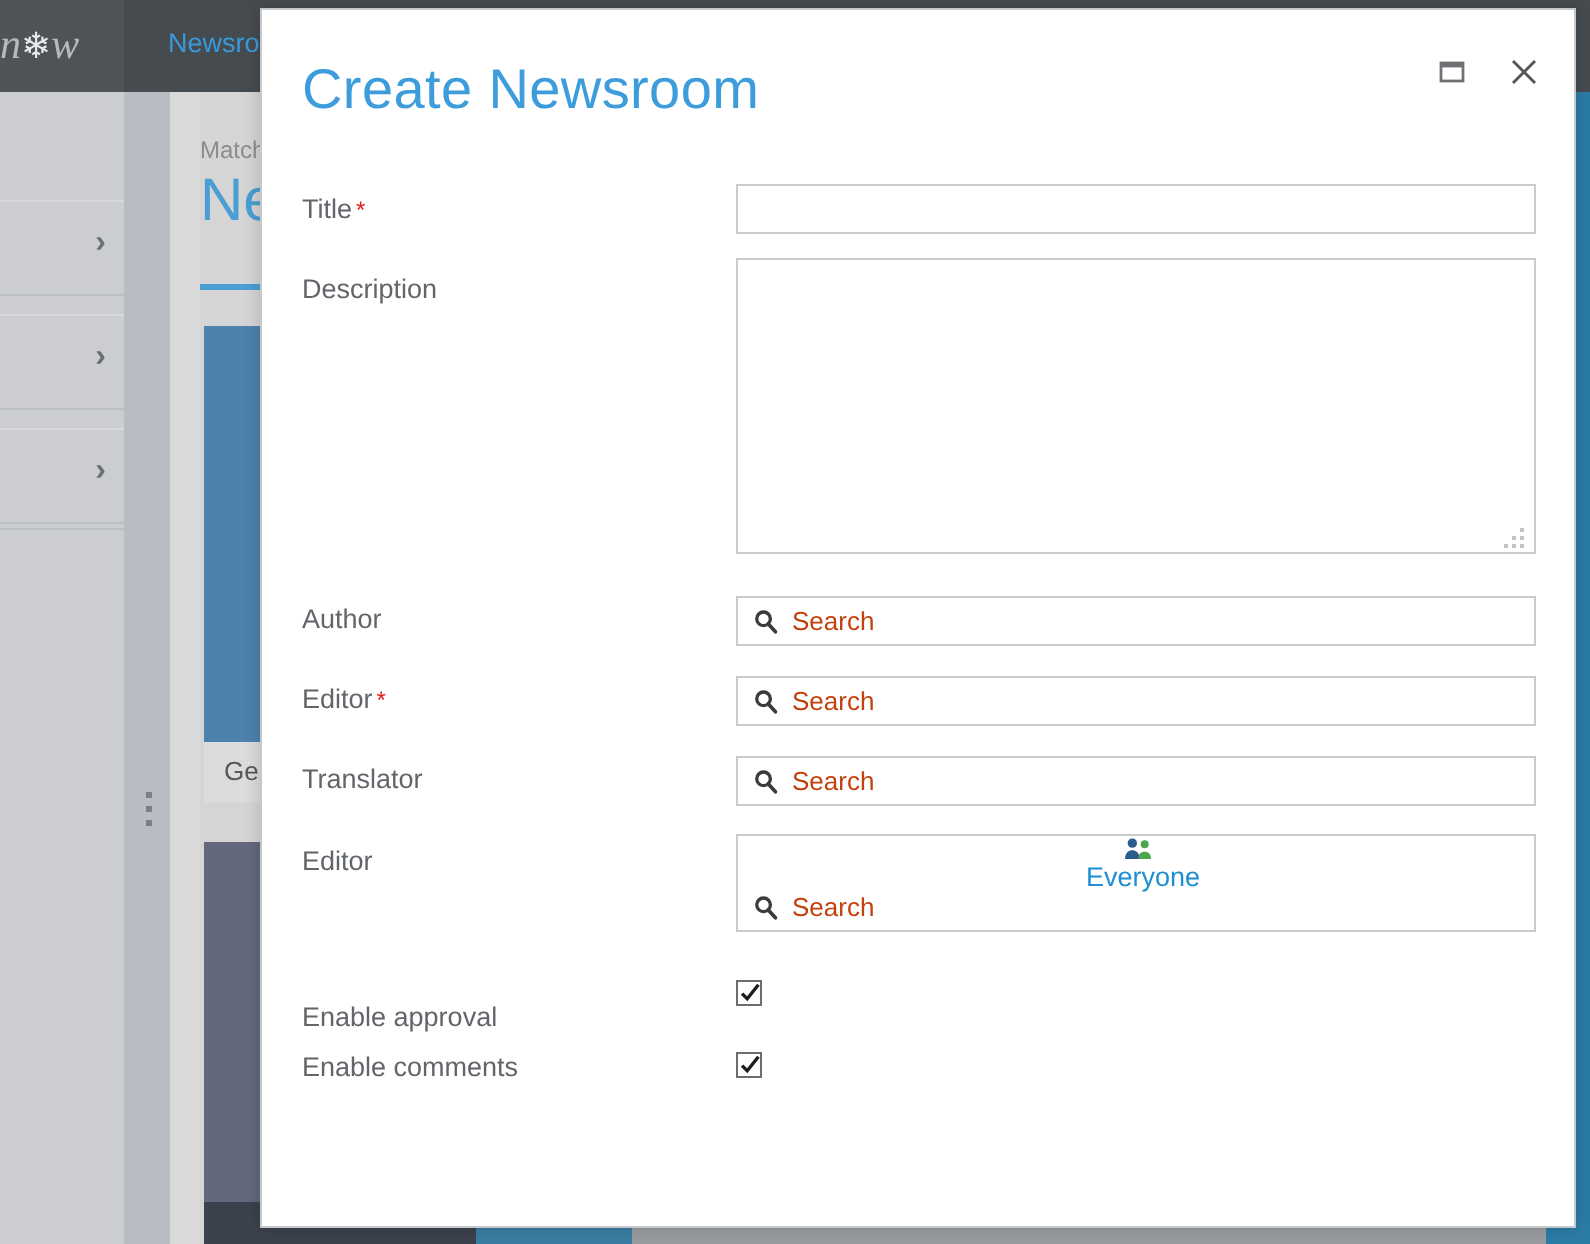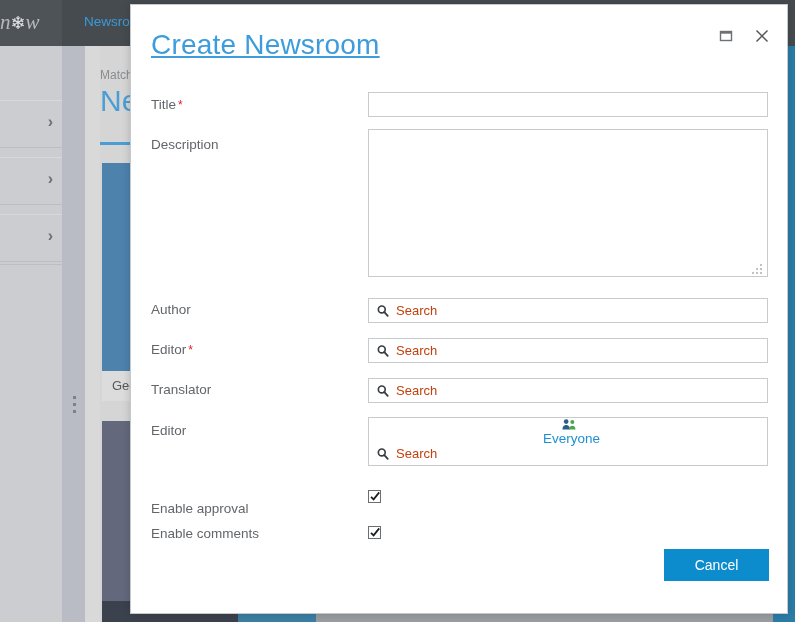--- a/index.html
+++ b/index.html
@@ -213,21 +213,20 @@
   }
 
   .dlg-title {
     position: absolute;
     left: 20px; top: 24px;
     font-size: 28px;
     font-weight: 300;
     color: #3c9cdc;
     white-space: nowrap;
     letter-spacing: 0.2px;
-    text-decoration: underline;
   }
 
   .dlg-winbtn {
     position: absolute;
     top: 20px;
     width: 22px; height: 22px;
     cursor: pointer;
   }
   .dlg-winbtn.maximize { right: 50px; }
   .dlg-winbtn.close    { right: 14px; }
@@ -492,14 +491,13 @@
     </svg>
   </div>
 
   <div class="form-label" style="top:521px;">Enable comments</div>
   <div class="cbox" style="top:521px;">
     <svg width="13" height="13" viewBox="0 0 13 13" aria-hidden="true">
       <path d="M2 6.8 L4.6 9.4 L10.2 2.4" stroke="#1b1d1f" stroke-width="1.7" fill="none"></path>
     </svg>
   </div>
 
-  <button class="btn btn-cancel">Cancel</button>
 </div>
 
 </body></html>

